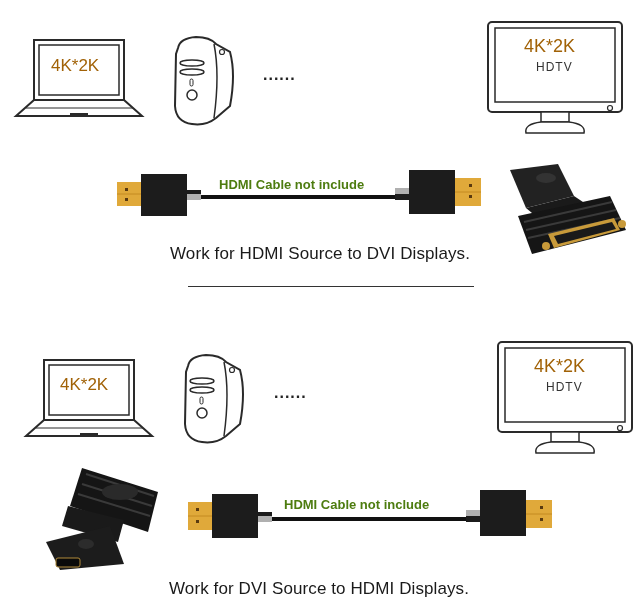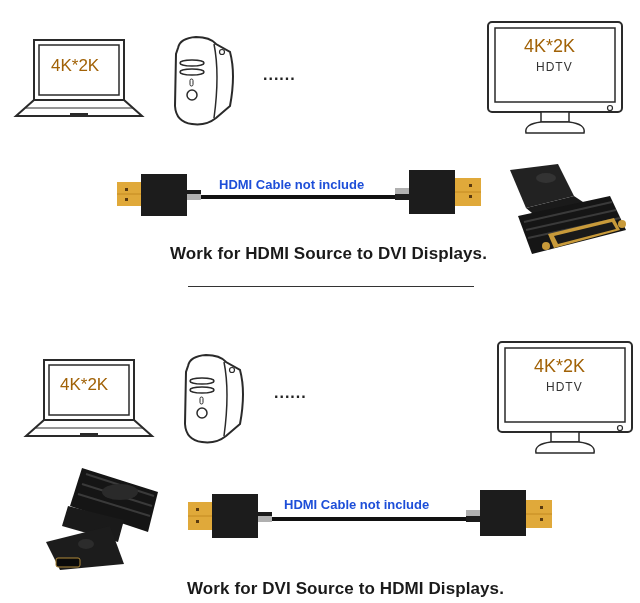--- a/index.html
+++ b/index.html
@@ -1,20 +1,20 @@
 <!DOCTYPE html>
 <html><head>
   <meta charset="utf-8">
   <style>
     html, body { margin:0; padding:0; background:#ffffff; }
     body { width:640px; height:603px; position:relative; overflow:hidden; font-family:"Liberation Sans", sans-serif; }
     .abs { position:absolute; }
     .screen-text { font-weight:400; color:#a16207; }
-    .caption { font-weight:700; font-size:17px; color:#1a1a1a; white-space:nowrap; letter-spacing:0.1px; }
-    .cable-label { font-weight:700; font-size:13px; color:#1d4ed8; white-space:nowrap; }
+    .caption { font-weight:400; font-size:17px; color:#1a1a1a; white-space:nowrap; letter-spacing:0.1px; }
+    .cable-label { font-weight:700; font-size:13px; color:#4d7c0f; white-space:nowrap; }
     .dots { font-size:16px; font-weight:700; letter-spacing:1px; color:#222; }
     .divider { height:1px; background:#333; }
   </style>
 </head>
 <body>
 
 <div class="abs" style="left:12px;top:38px;width:135px;height:82px;">
   <svg width="135" height="82" viewBox="0 0 135 82">
     <rect x="22" y="2" width="90" height="60" fill="#fff" stroke="#2a2a2a" stroke-width="2"></rect>
     <rect x="27" y="7" width="80" height="50" fill="#fff" stroke="#2a2a2a" stroke-width="1.5"></rect>
@@ -155,13 +155,13 @@
     <rect x="280" y="26" width="14" height="6" fill="#1c1c1c"></rect>
     <rect x="294" y="0" width="46" height="46" fill="#1c1c1c"></rect>
     <rect x="340" y="10" width="26" height="28" fill="#e0a93a"></rect>
     <rect x="354" y="16" width="3" height="3" fill="#5a3a10"></rect>
     <rect x="354" y="28" width="3" height="3" fill="#5a3a10"></rect>
     <line x1="340" y1="24" x2="366" y2="24" stroke="#c48a20" stroke-width="1"></line>
   </svg>
 </div>
 <div class="abs cable-label" style="left:284px;top:497px;">HDMI Cable not include</div>
 
-<div class="abs caption" style="left:187px;top:579px;">Work for DVI Source to HDMI Displays.</div>
+<div class="abs caption" style="left:169px;top:579px;">Work for DVI Source to HDMI Displays.</div>
 
 </body></html>

